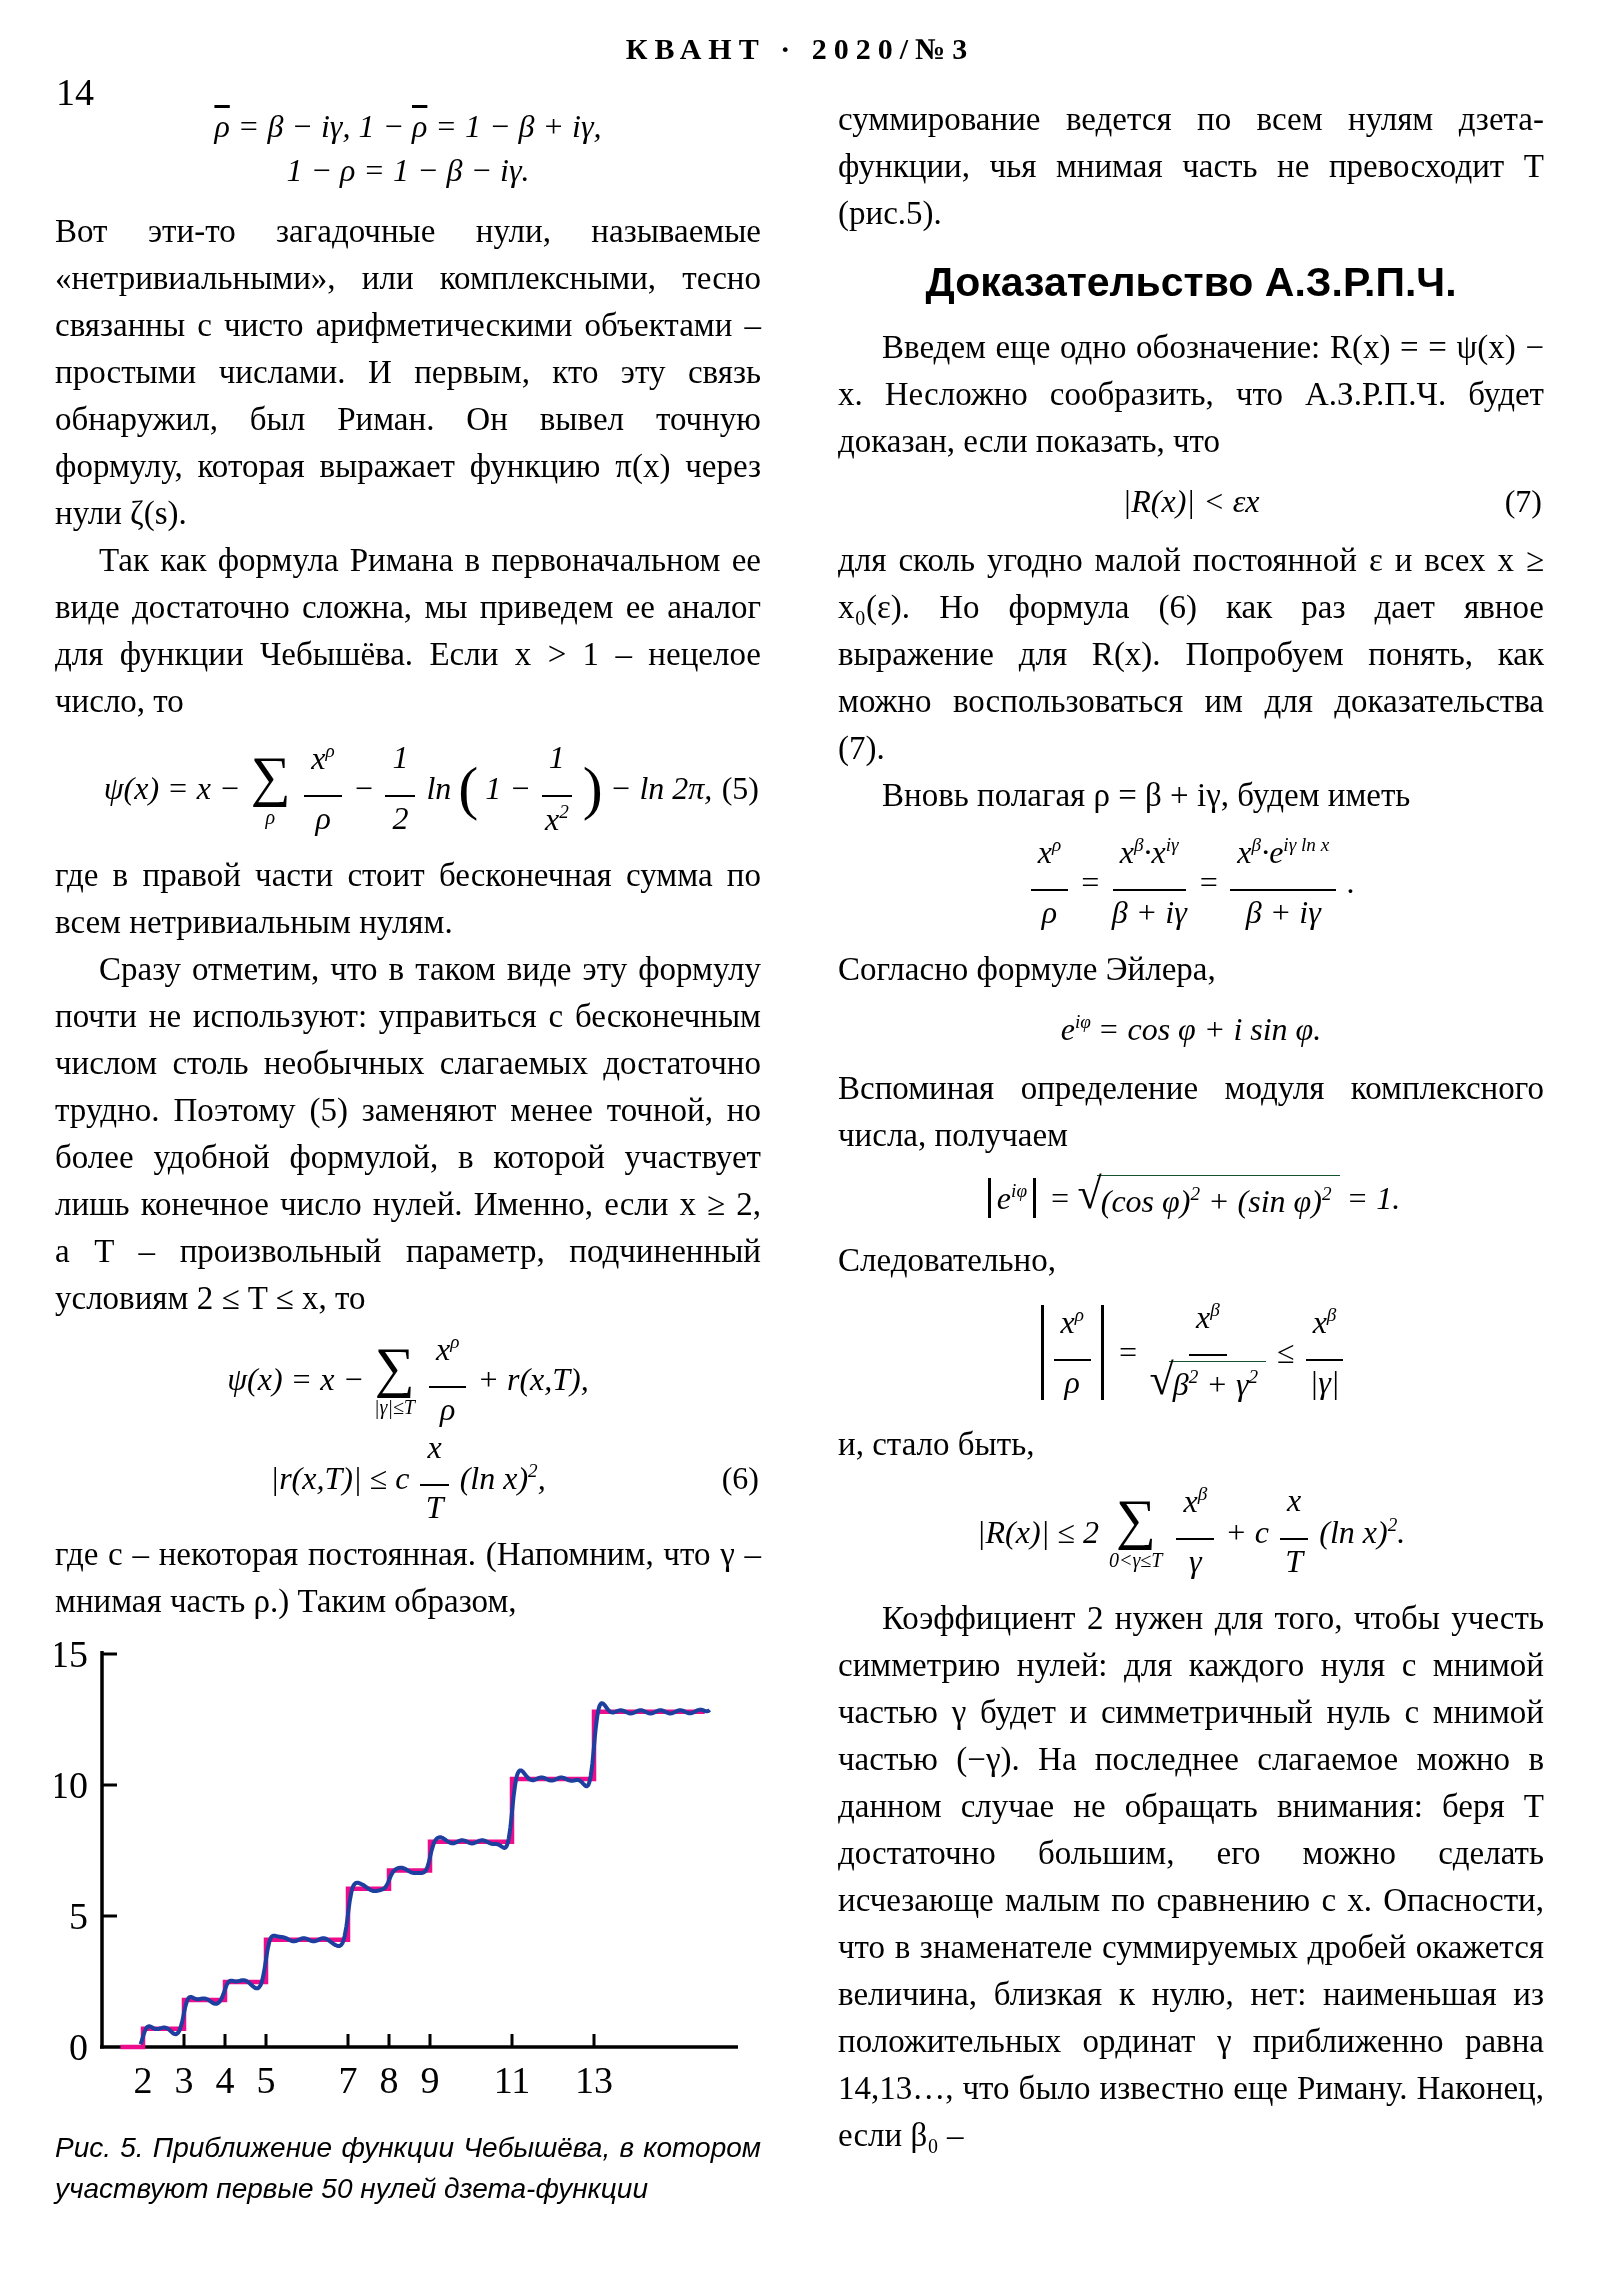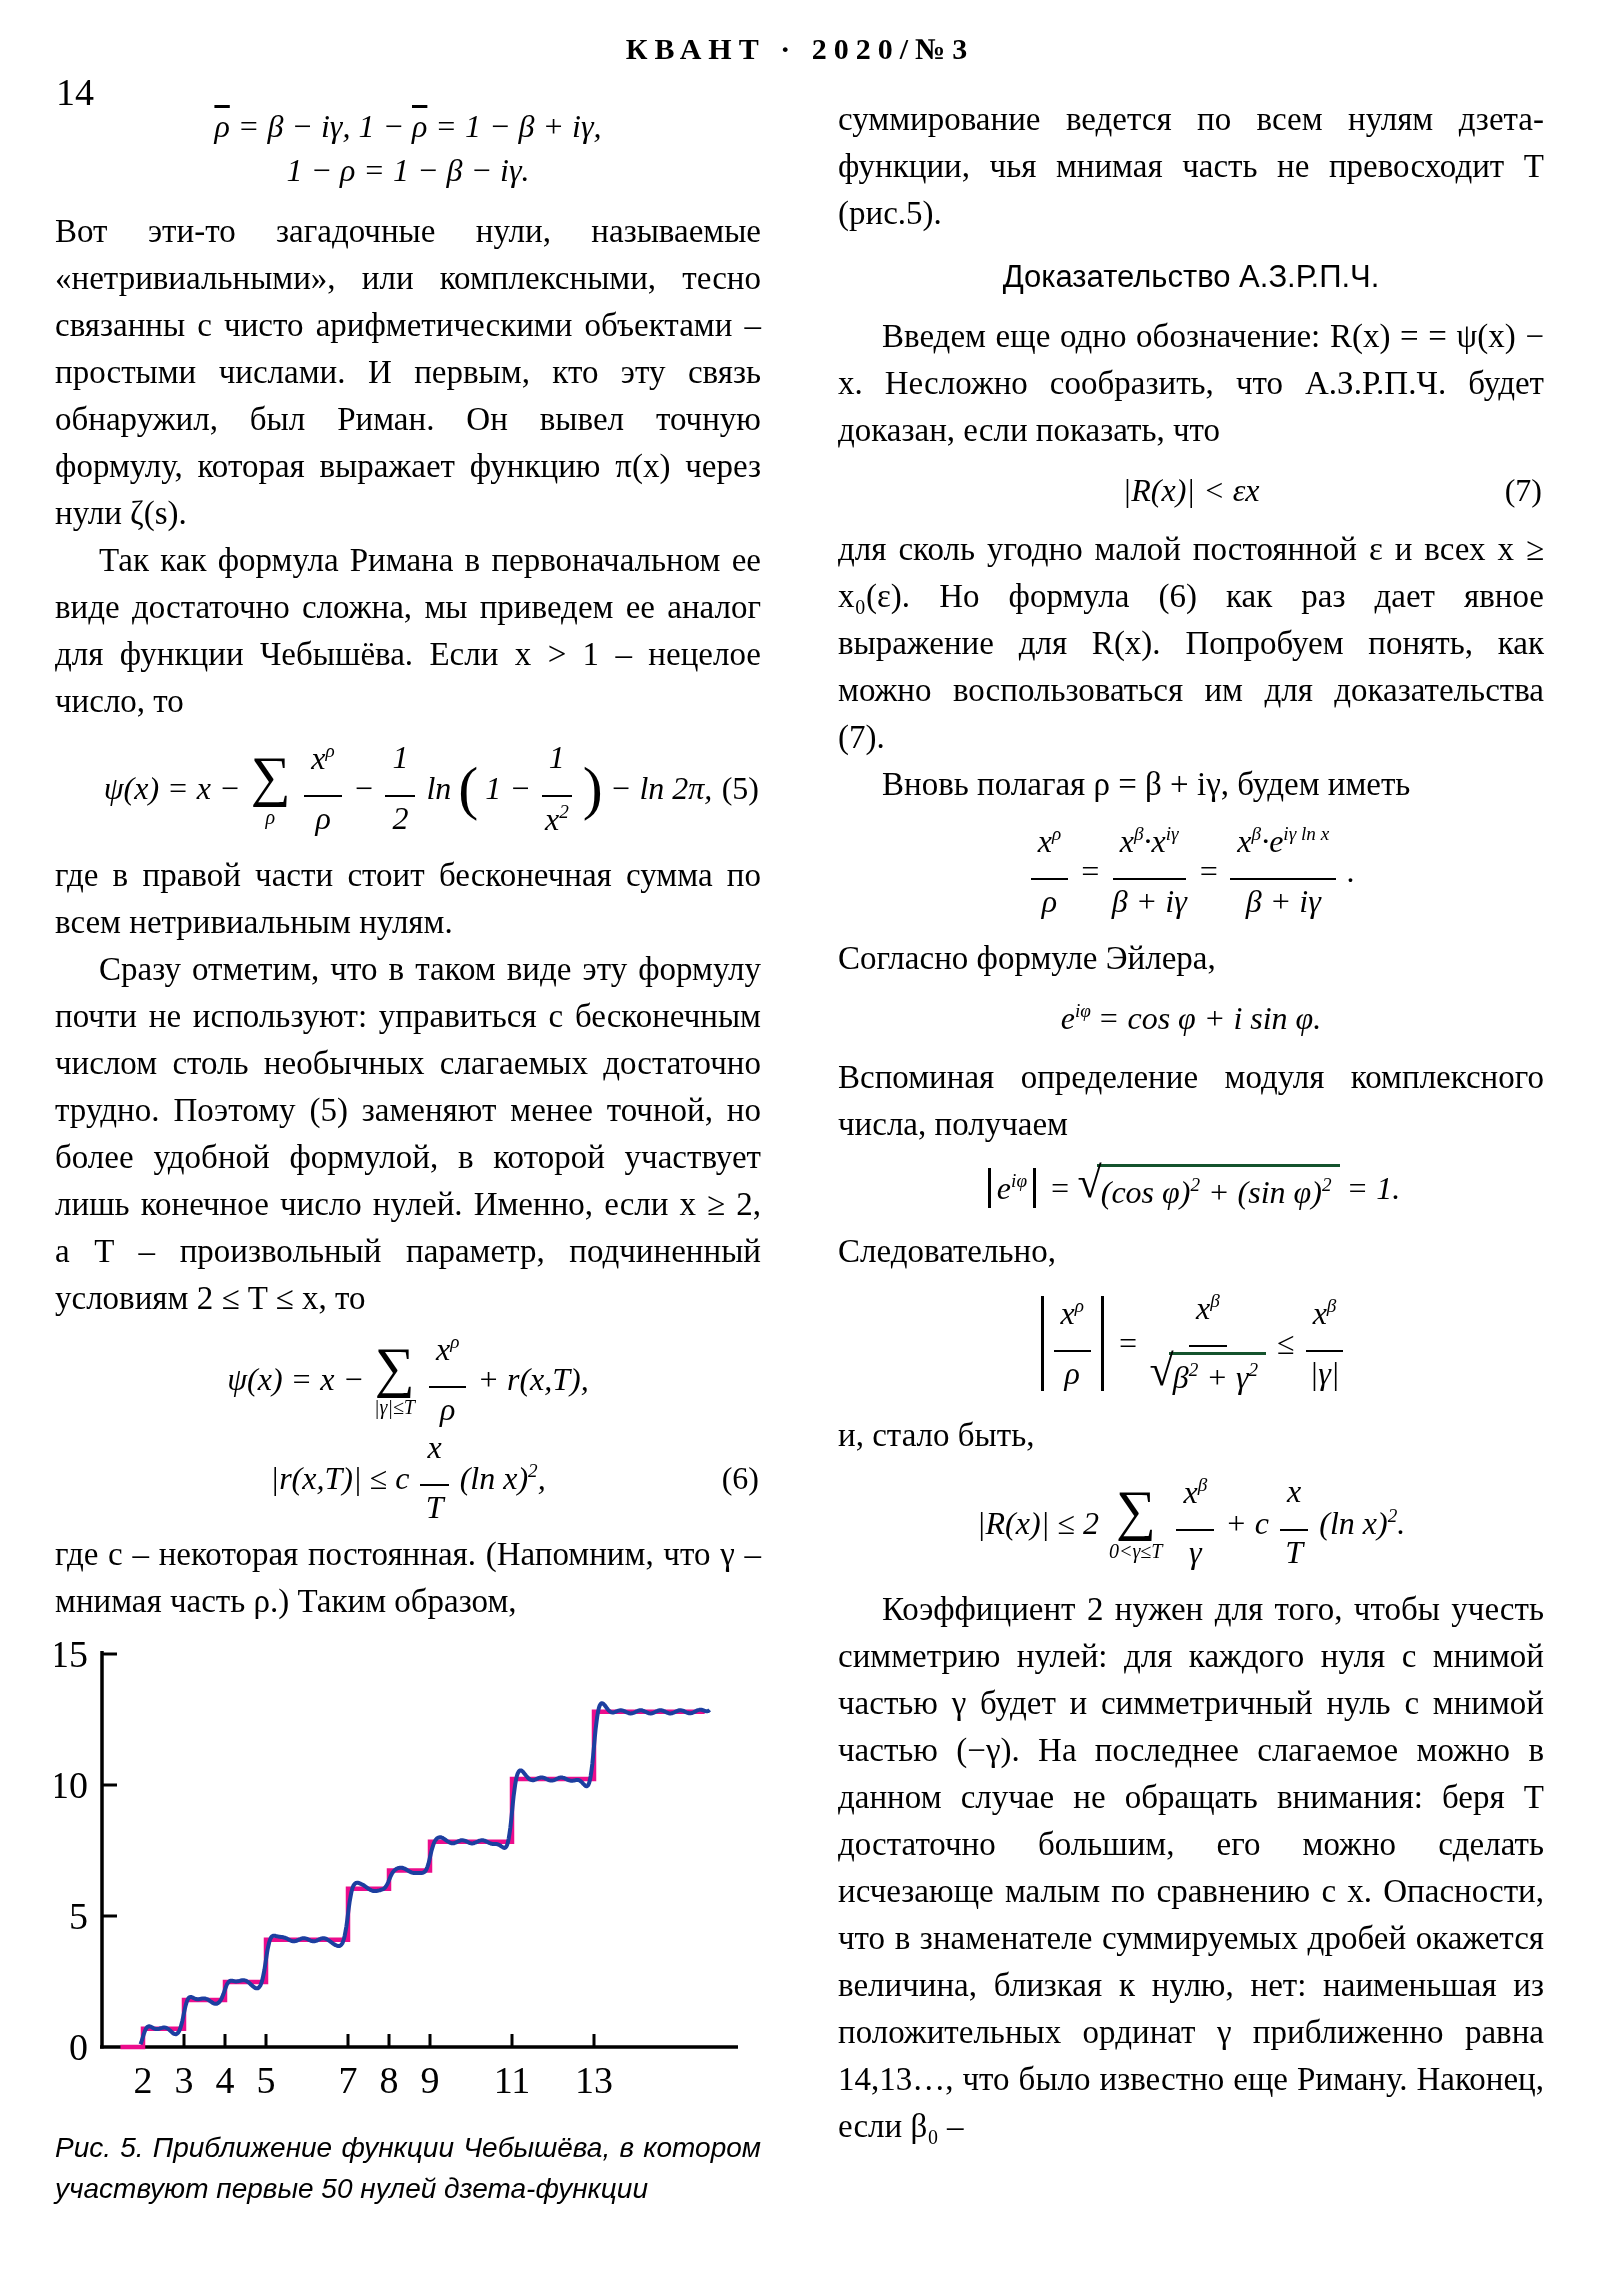--- a/index.html
+++ b/index.html
@@ -24,24 +24,24 @@
   sup{font-size:0.6em;font-style:inherit;}
   .frac{display:inline-flex;flex-direction:column;align-items:center;margin:0 4px;line-height:1.05;}
   .num{border-bottom:2.5px solid #000;padding:0 7px 20px;}
   .den{padding-top:5px;}
   .sum{display:inline-flex;flex-direction:column;align-items:center;line-height:1;margin:0 3px;}
   .sigma{font-size:56px;font-style:normal;line-height:0.95;}
   .under{font-size:20px;margin-top:3px;}
   .bigp{font-size:60px;font-style:normal;font-weight:300;line-height:0.9;}
   .rad{display:inline-flex;align-items:flex-start;}
   .radsign{font-size:44px;line-height:1;font-style:normal;margin-right:-5px;transform:translateY(-3px);}
-  .radbox{border-top:3px solid #14532d;padding:5px 8px 0 4px;}
+  .radbox{border-top:1px solid #14532d;padding:5px 8px 0 4px;}
   .abs{display:inline-flex;align-items:center;}
   .bar{width:3px;background:#000;margin:0 6px;align-self:stretch;}
-  .sec-head{font-family:"Liberation Sans",sans-serif;font-weight:400;font-size:31px;
+  .sec-head{font-family:"Liberation Sans",sans-serif;font-weight:700;font-size:41px;
             text-align:center;margin:22px 0 18px;}
   .caption{font-family:"Liberation Sans",sans-serif;font-style:italic;font-size:28px;
            line-height:41px;text-align:justify;margin-top:14px;}
   .chart-wrap{margin-top:14px;}
   svg text{font-family:"Liberation Serif",serif;fill:#000;}
 </style>
 </head>
 <body>
 
 <div class="page">

